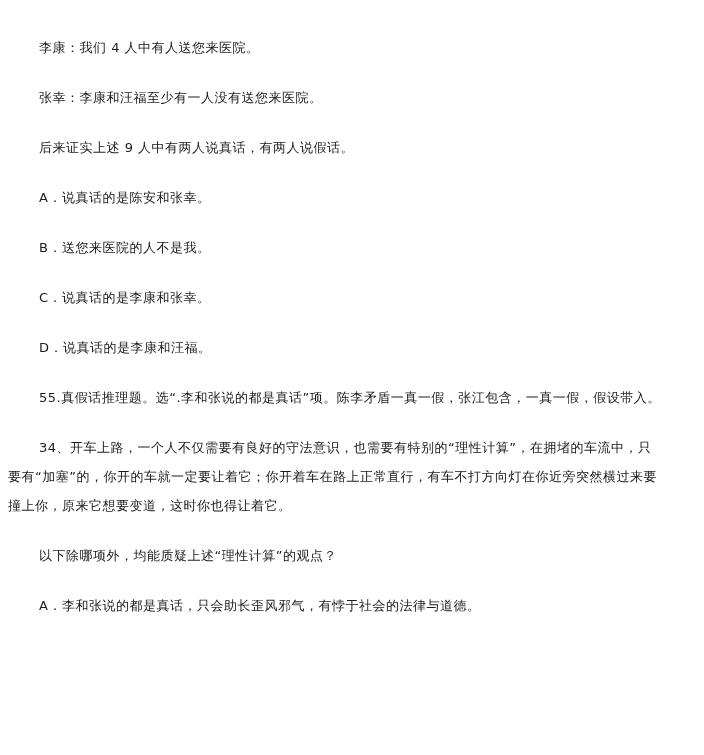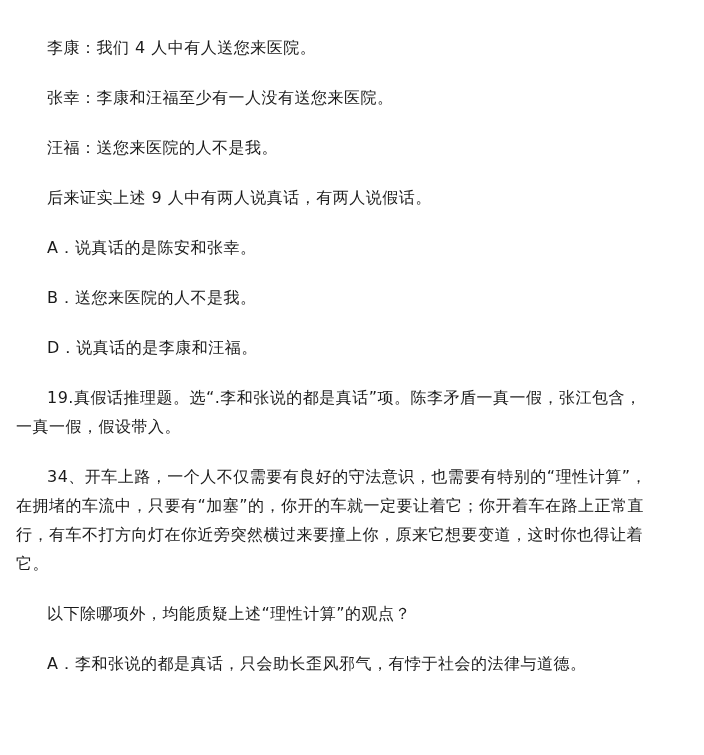--- a/index.html
+++ b/index.html
@@ -16,37 +16,37 @@
   }
   .doc-page {
     box-sizing: border-box;
     width: 704px;
     min-height: 755px;
     padding: 12px 38px 10px 4px;
     background: #ffffff;
     color: #1a1a1a;
   }
   .doc-page p {
-    margin: 21px 12px;
-    font-size: 16px;
+    margin: 21px 4px;
+    font-size: 13px;
     line-height: 29px;
     text-indent: 31px;
     color: #1a1a1a;
     letter-spacing: 0.5px;
     word-break: break-all;
   }
 </style>
 </head>
 <body>
 
 <main class="doc-page">
   <p>李康：我们 4 人中有人送您来医院。</p>
   <p>张幸：李康和汪福至少有一人没有送您来医院。</p>
-  <p>汪福：送您来医院的人不是我。</p>
   <p>后来证实上述 9 人中有两人说真话，有两人说假话。</p>
   <p>A．说真话的是陈安和张幸。</p>
   <p>B．送您来医院的人不是我。</p>
+  <p>C．说真话的是李康和张幸。</p>
   <p>D．说真话的是李康和汪福。</p>
-  <p>19.真假话推理题。选“.李和张说的都是真话”项。陈李矛盾一真一假，张江包含，一真一假，假设带入。</p>
+  <p>55.真假话推理题。选“.李和张说的都是真话”项。陈李矛盾一真一假，张江包含，一真一假，假设带入。</p>
   <p>34、开车上路，一个人不仅需要有良好的守法意识，也需要有特别的“理性计算”，在拥堵的车流中，只要有“加塞”的，你开的车就一定要让着它；你开着车在路上正常直行，有车不打方向灯在你近旁突然横过来要撞上你，原来它想要变道，这时你也得让着它。</p>
   <p>以下除哪项外，均能质疑上述“理性计算”的观点？</p>
   <p>A．李和张说的都是真话，只会助长歪风邪气，有悖于社会的法律与道德。</p>
 </main>
 
 </body></html>

